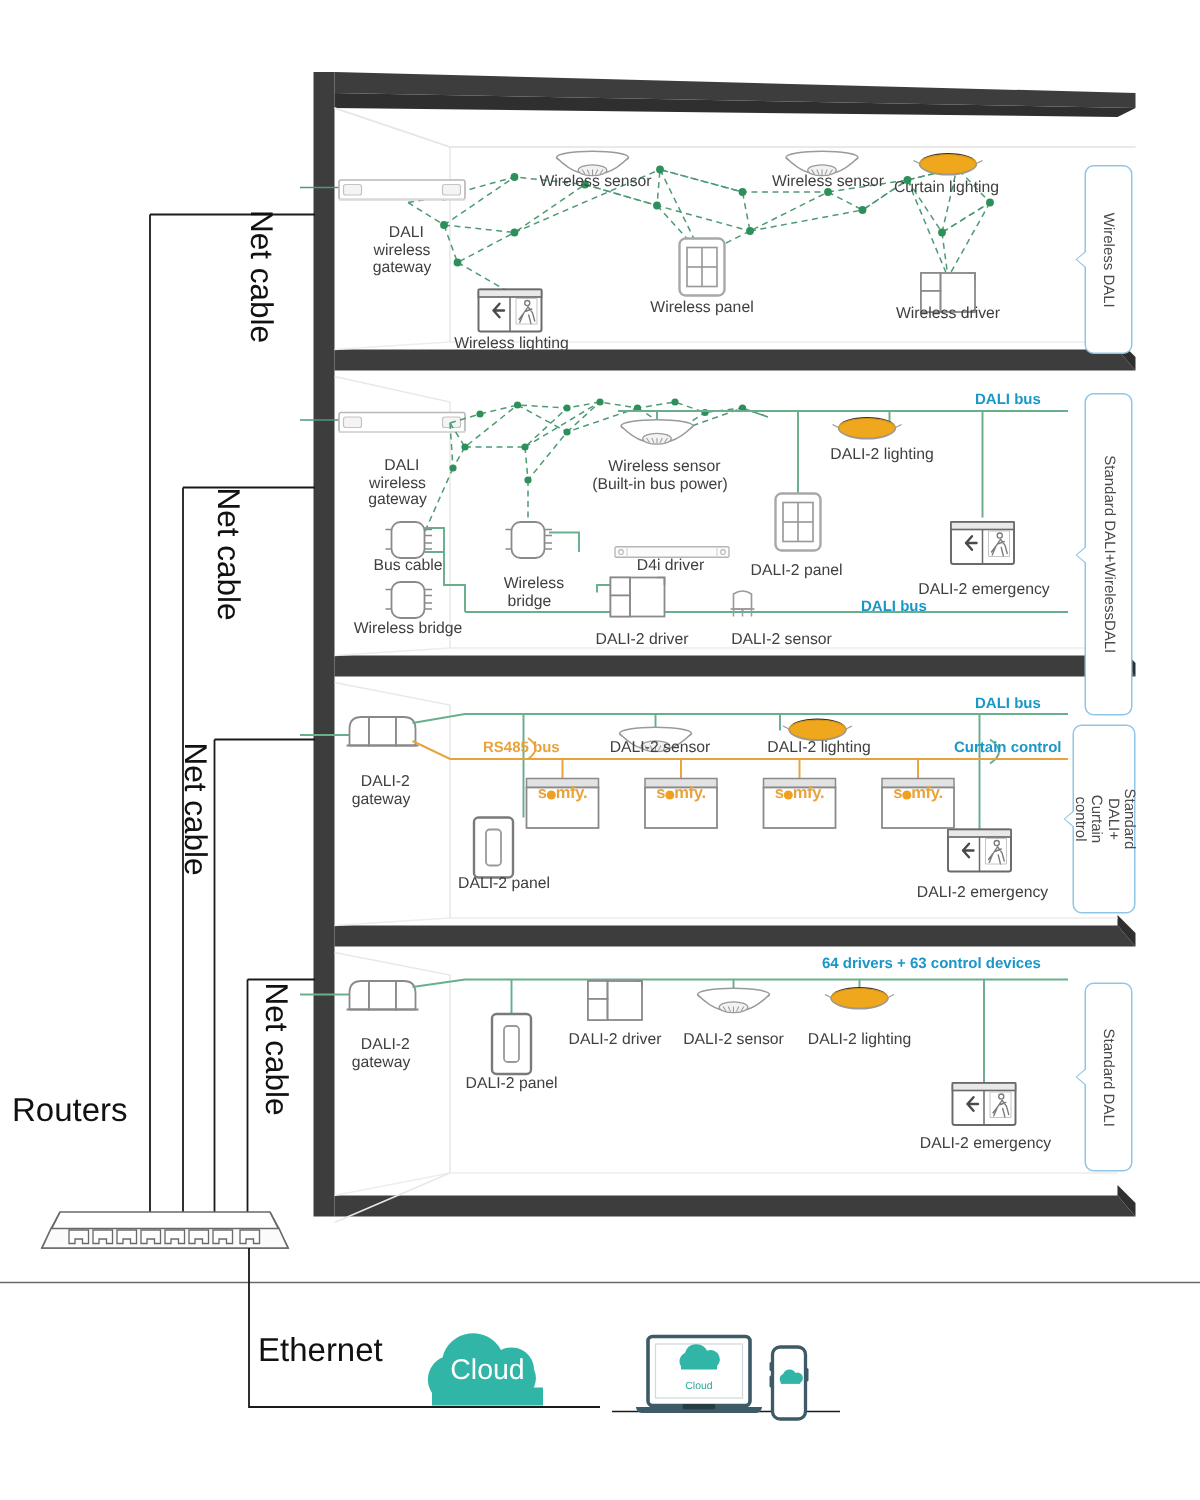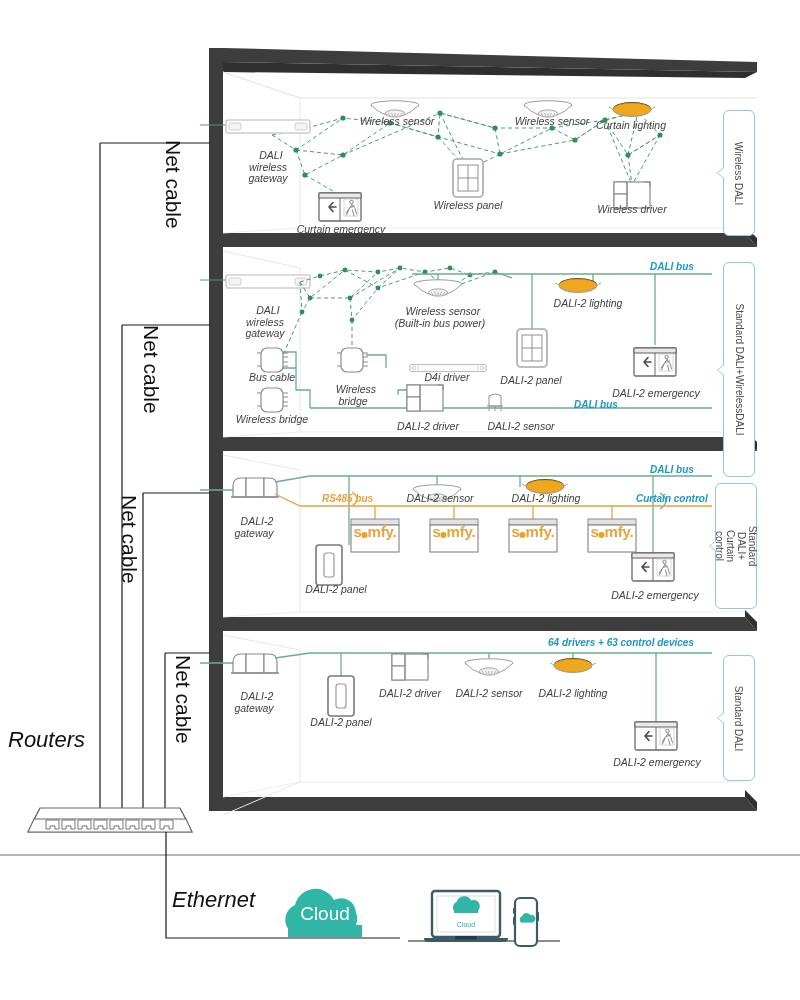--- a/index.html
+++ b/index.html
@@ -14,21 +14,20 @@
     background: #ffffff;
     overflow: hidden;
   }
   svg#diagram { position: absolute; left: 0; top: 0; }
   .lbl {
     position: absolute;
     font-family: "Liberation Sans", sans-serif;
     color: #3f3f3f;
     white-space: pre;
     line-height: 1.12;
-    font-style: italic;
   }
   .lbl-md { font-size: 10.5px; }
   .lbl-dev { font-size: 10.5px; color: #404040; }
   .lbl-big { font-size: 22px; color: #111111; }
   .lbl-bus { font-size: 10px; font-weight: bold; color: #1b96c8; }
   .lbl-rs485 { font-size: 10px; font-weight: bold; color: #e8a33d; }
   .ctr { text-align: center; transform: translateX(-50%); }
   .netcable {
     position: absolute;
     font-size: 21px; color: #111;
@@ -62,21 +61,21 @@
   .zone-tail::after {
     content: ""; position: absolute;
     left: 1.4px; top: -5px;
     width: 0; height: 0;
     border-top: 5px solid transparent;
     border-bottom: 5px solid transparent;
     border-right: 6px solid #ffffff;
   }
   .somfy {
     position: absolute;
-    font-size: 15px; font-weight: bold;
+    font-size: 11px; font-weight: bold;
     color: #e8a33d;
     letter-spacing: -0.2px;
     transform: translateX(-50%);
     white-space: nowrap;
   }
   .somfy .dot {
     display: inline-block;
     width: 6px; height: 6px;
     border-radius: 50%;
     background: #f0a020;
@@ -428,21 +427,21 @@
 </svg>
 
 <div class="lbl lbl-md ctr" style="left:268px; top:138px;">
   <span style="white-space:pre-line;">DALI
 wireless
 gateway</span>
 </div>
 <div class="lbl lbl-dev ctr" style="left:397px; top:116px;">Wireless sensor</div>
 <div class="lbl lbl-dev ctr" style="left:552px; top:116px;">Wireless sensor</div>
 <div class="lbl lbl-dev ctr" style="left:631px; top:120px;">Curtain lighting</div>
-<div class="lbl lbl-dev ctr" style="left:341px; top:224px;">Curtain emergency</div>
+<div class="lbl lbl-dev ctr" style="left:341px; top:224px;">Wireless lighting</div>
 <div class="lbl lbl-dev ctr" style="left:468px; top:200px;">Wireless panel</div>
 <div class="lbl lbl-dev ctr" style="left:632px; top:204px;">Wireless driver</div>
 
 <div class="lbl lbl-md ctr" style="left:265px; top:293px;">
   <span style="white-space:pre-line;">DALI
 wireless
 gateway</span>
 </div>
 <div class="lbl lbl-dev ctr" style="left:440px; top:294px;">
   <span style="white-space:pre-line;">Wireless sensor

